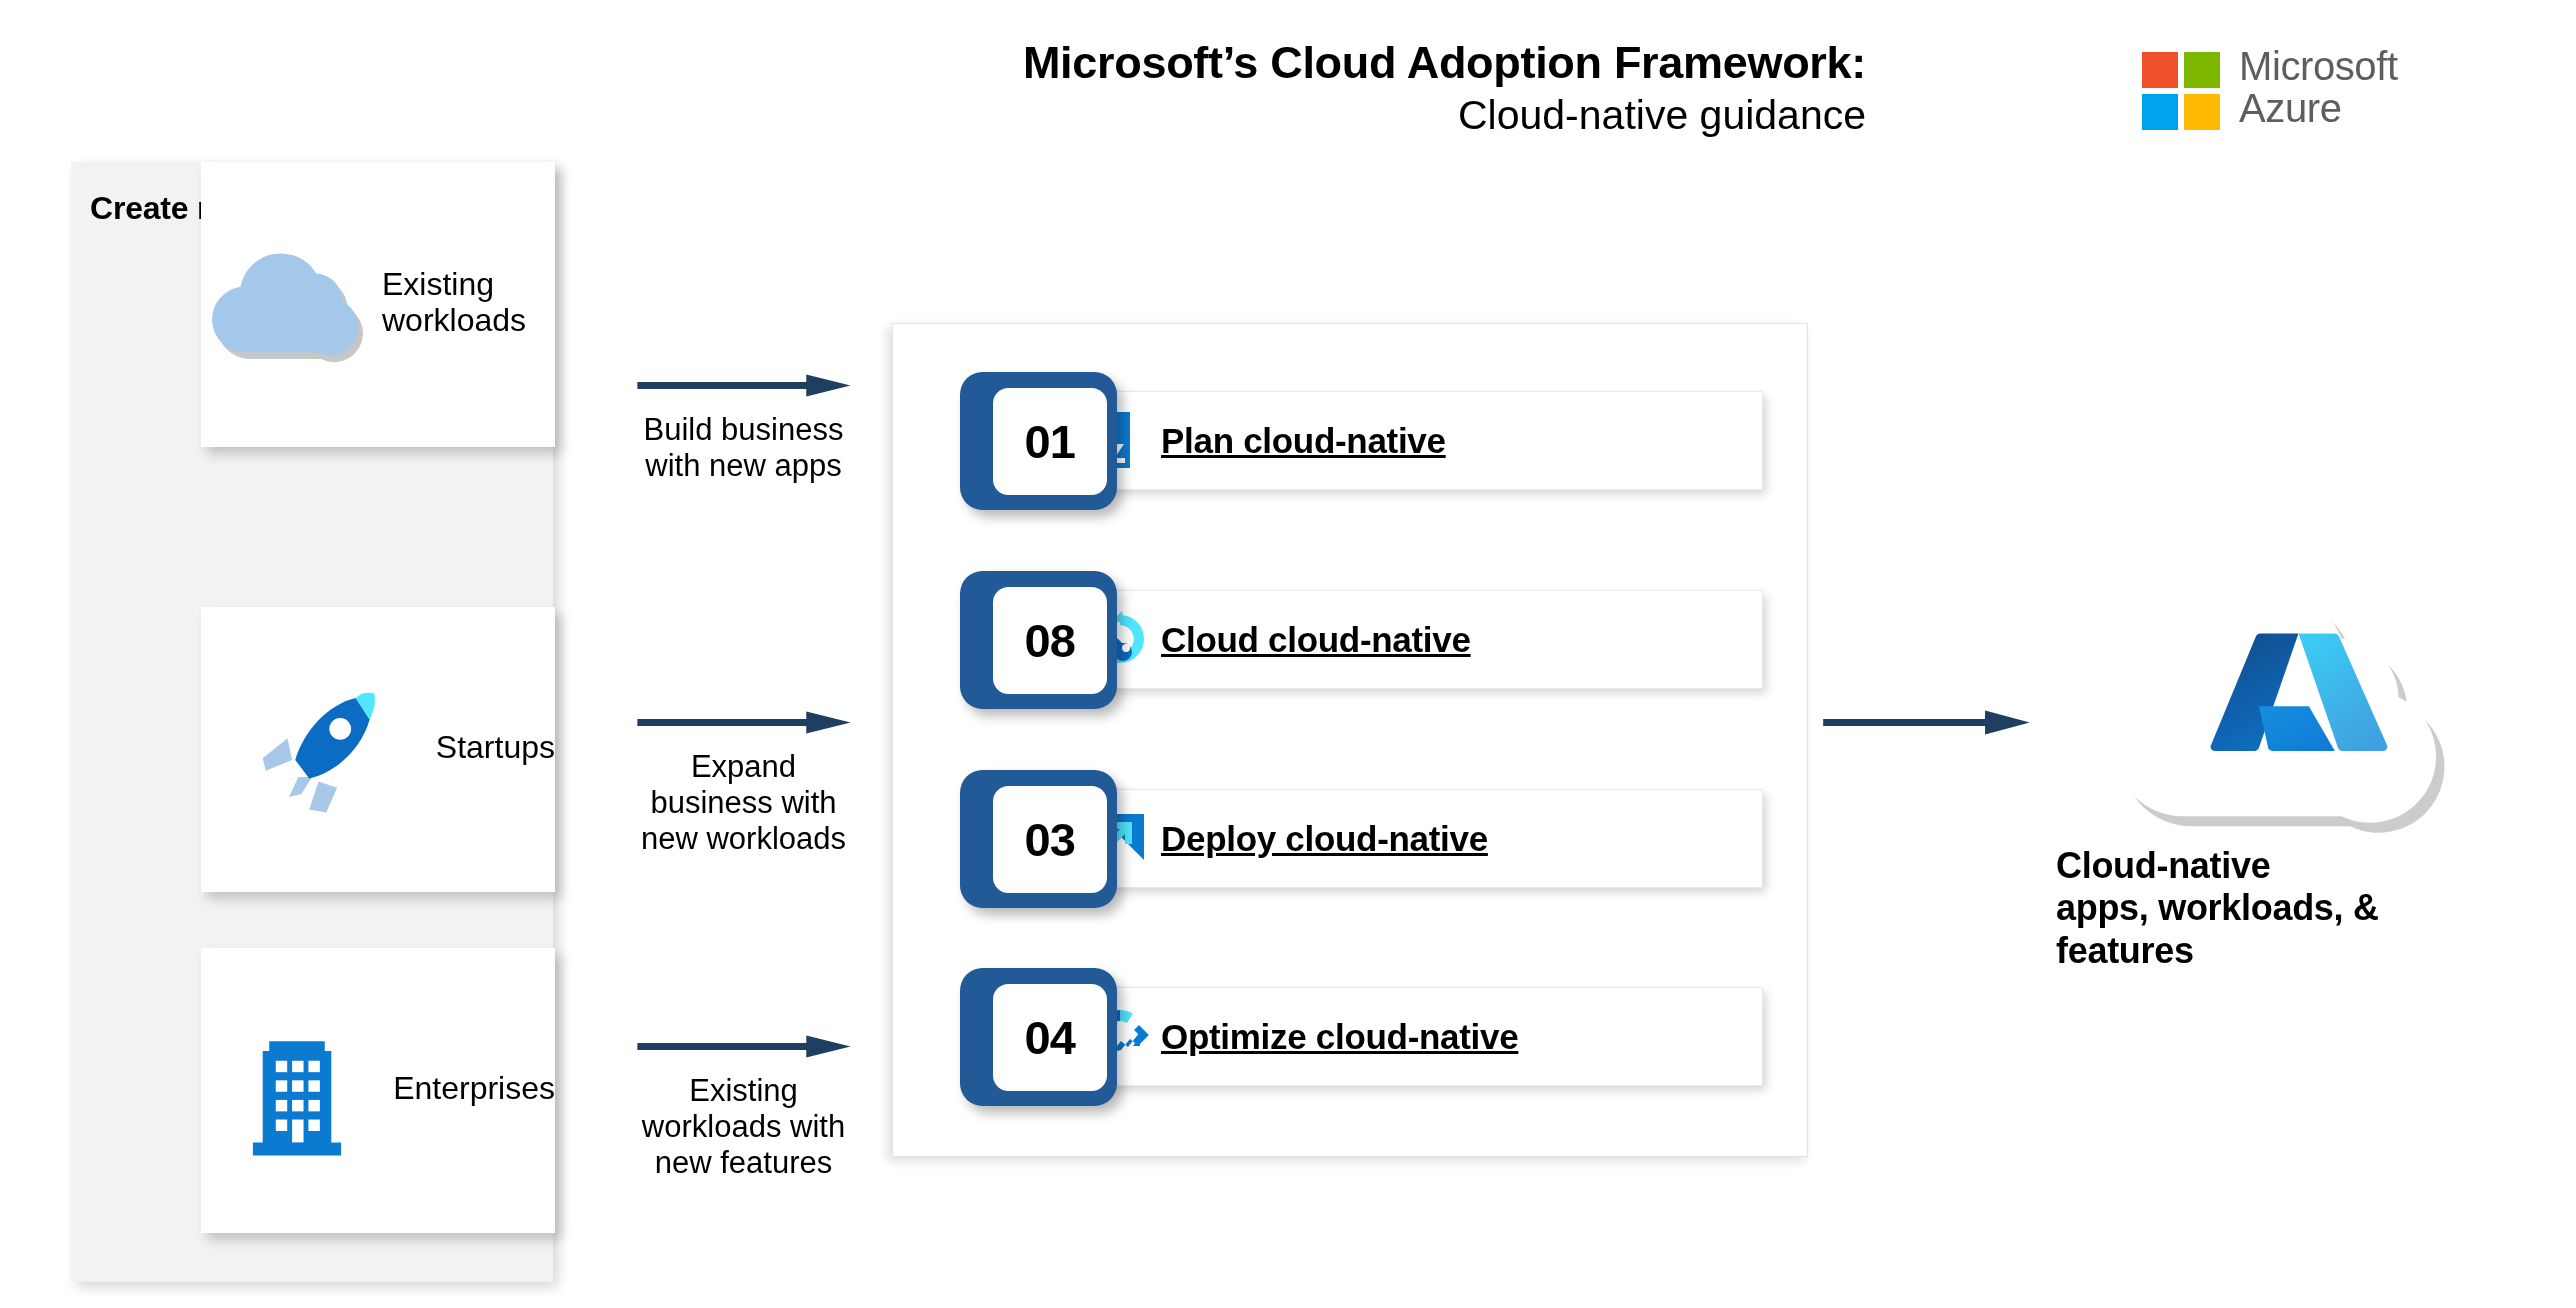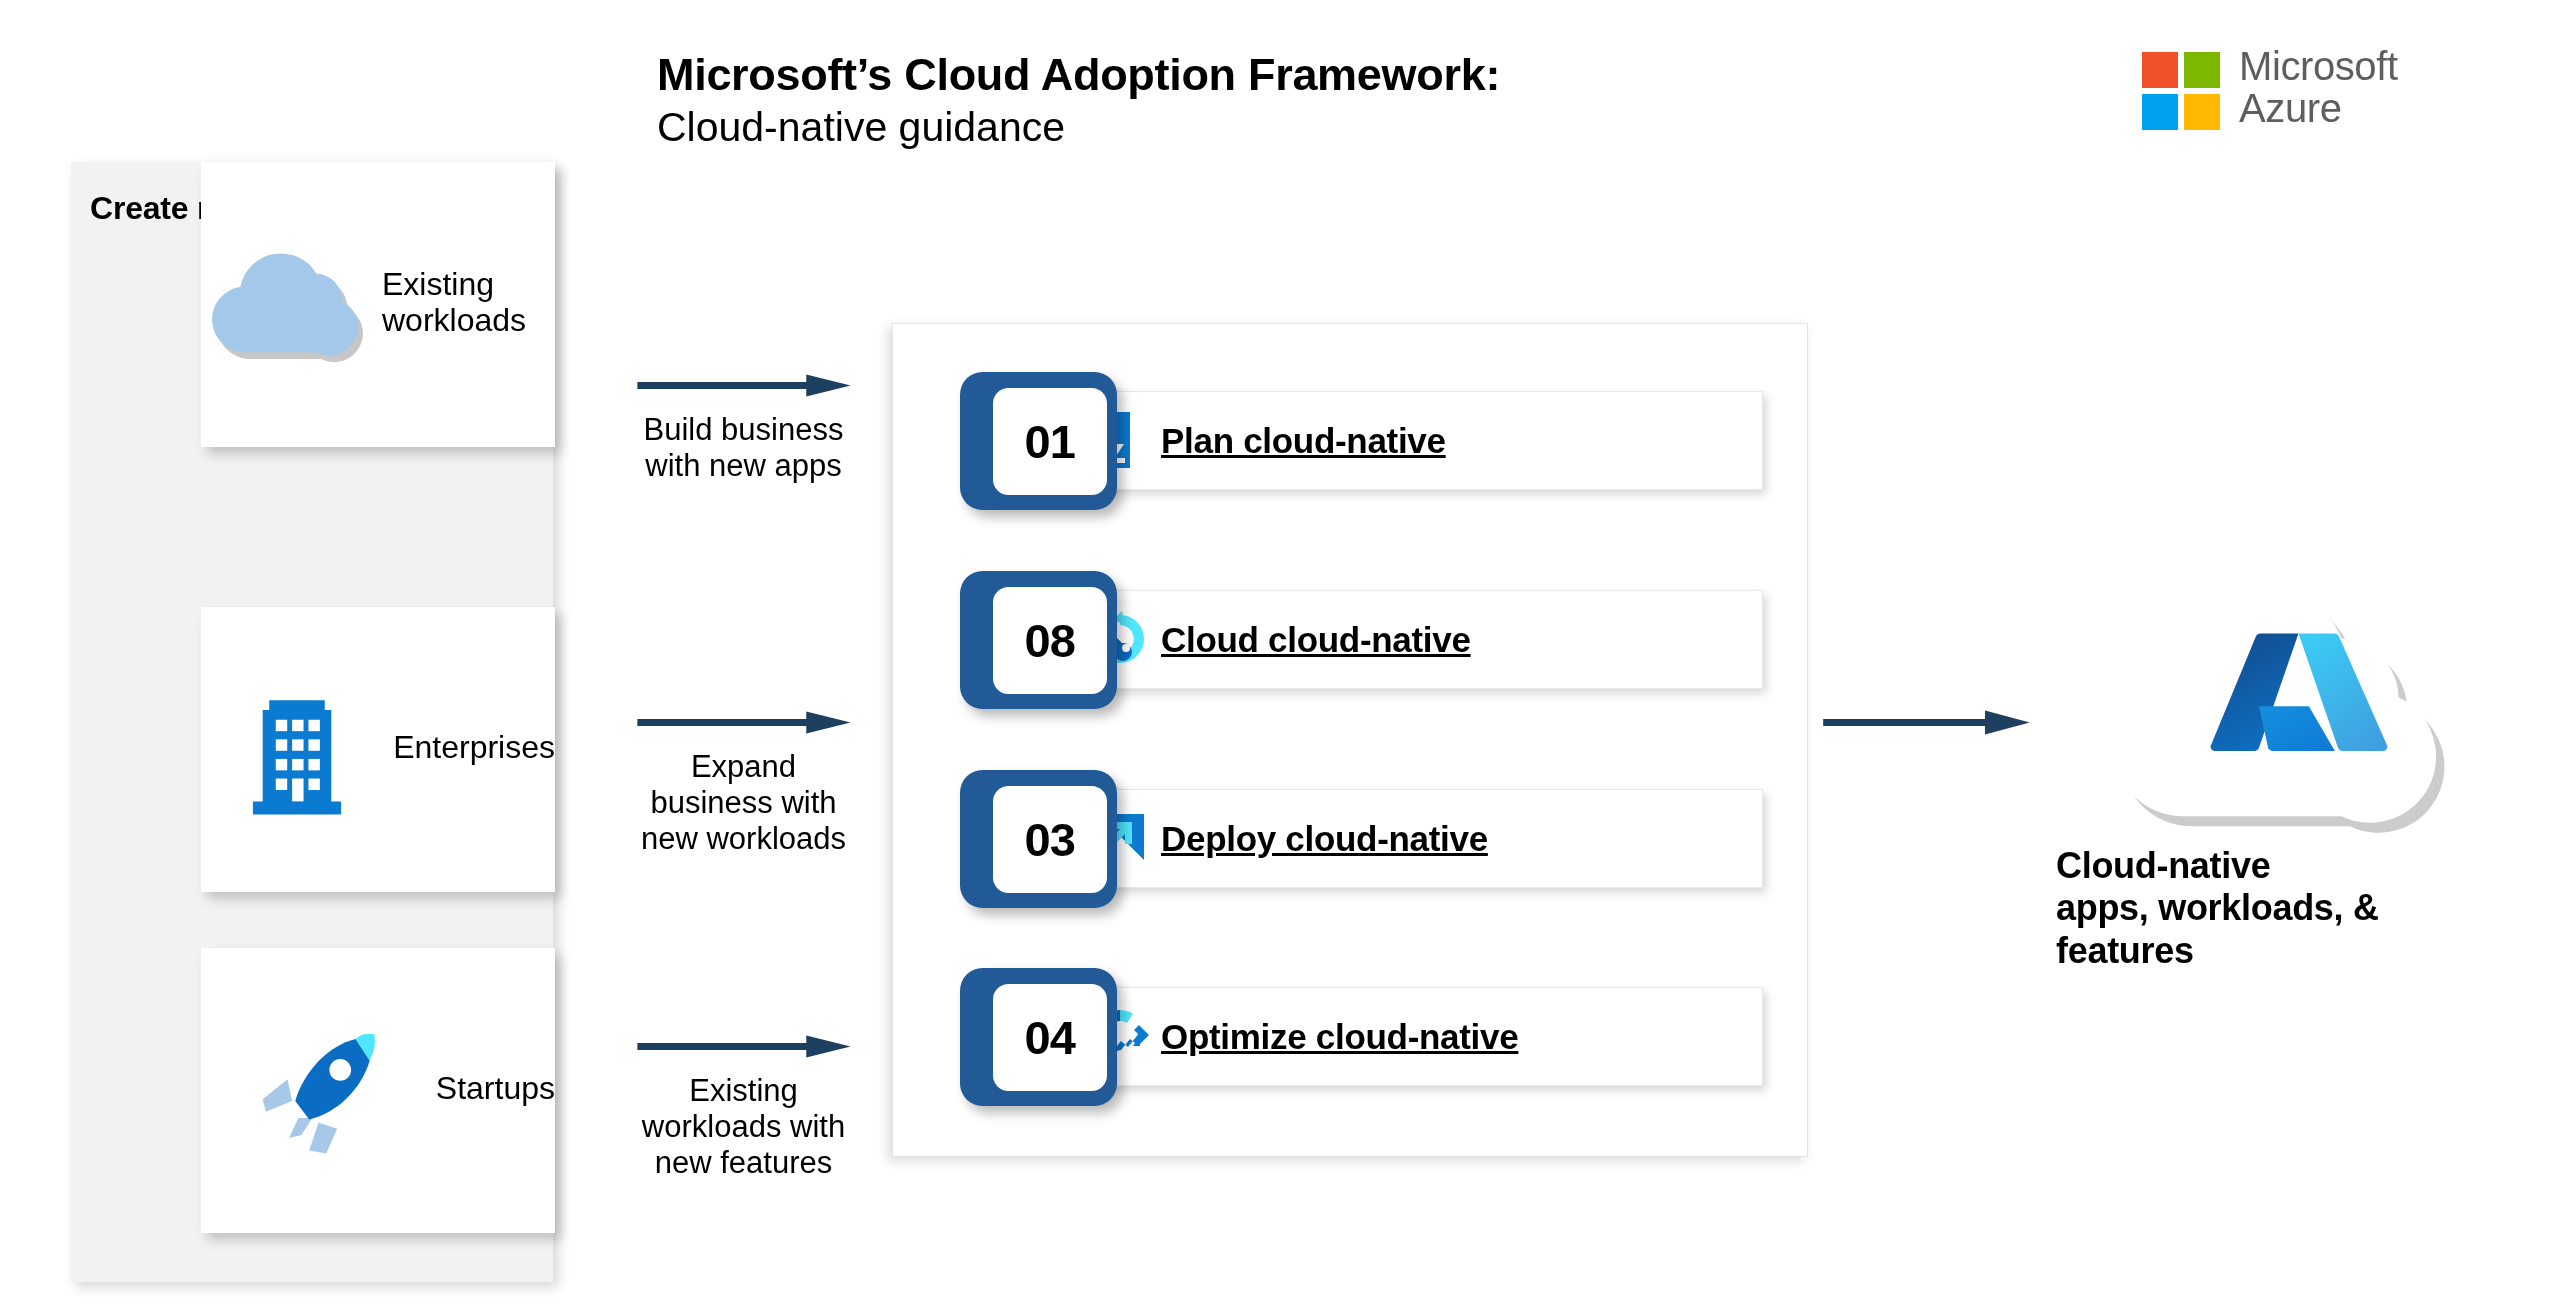--- a/index.html
+++ b/index.html
@@ -7,21 +7,21 @@
     width: 2576px; height: 1309px;
     background: #ffffff;
     font-family: "Liberation Sans", sans-serif;
     overflow: hidden;
   }
   #stage { position: relative; width: 2576px; height: 1309px; }
 
   
   #title-block {
     position: absolute; left: 657px; top: 36px; width: 1209px;
-    text-align: left; color: #000; margin-top: 12px;
+    text-align: right; color: #000;
   }
   #title-line1 { font-size: 45px; font-weight: 700; letter-spacing: -0.3px; line-height: 1.18; }
   #title-line2 { font-size: 41px; font-weight: 400; line-height: 1.28; }
 
   
   #brand { position: absolute; left: 2142px; top: 45px; display: flex; align-items: flex-end; gap: 19px; }
   #brand-squares { display: grid; grid-template-columns: 36px 36px; grid-template-rows: 36px 36px; gap: 6px; }
   .sq { width: 36px; height: 36px; }
   #brand-text { display: flex; flex-direction: column; line-height: 1.06; color: #5e5e5e; }
   #brand-text span { font-size: 40px; font-weight: 400; letter-spacing: -0.4px; }
@@ -119,20 +119,36 @@
       <div class="sq" style="background:#ffb900"></div>
     </div>
     <div id="brand-text">
       <span>Microsoft</span>
       <span>Azure</span>
     </div>
   </div>
 
   <div id="left-panel">
     <div id="left-panel-title">Create new business value</div>
+
+    <div class="persona-card">
+      <div class="persona-art">
+        <svg width="155" height="155" viewBox="0 0 100 100">
+          <g fill="#a8c8ea">
+            <path d="M30 44 L14 57 L16 65 L33 58 Z"></path>
+            <path d="M37 69 L31 82 L39 80 L46 69 Z"></path>
+            <path d="M50 72 L44 90 L55 92 L62 76 Z"></path>
+          </g>
+          <path d="M74 18 C56 22 40 40 35 58 L44 70 C62 66 78 50 83 32 Z" fill="#0b6cc4"></path>
+          <path d="M74 18 L83 32 C86 26 87 21 86 15 C81 14 77 15 74 18 Z" fill="#50e6ff"></path>
+          <circle cx="64" cy="38" r="7" fill="#ffffff"></circle>
+        </svg>
+      </div>
+      <div class="persona-label">Startups</div>
+    </div>
 
     <div class="persona-card">
       <div class="persona-art">
         <svg width="130" height="147" viewBox="0 0 70 90">
           <path d="M18 16 h34 v6 h4 v56 h6 v8 H8 v-8 h6 V22 h4 z" fill="#0b7ad1"></path>
           <g fill="#ffffff">
             <rect x="22" y="28" width="7" height="7"></rect>
               <rect x="32" y="28" width="7" height="7"></rect>
               <rect x="42" y="28" width="7" height="7"></rect>
             <rect x="22" y="40" width="7" height="7"></rect>
@@ -141,36 +157,20 @@
             <rect x="22" y="52" width="7" height="7"></rect>
               <rect x="32" y="52" width="7" height="7"></rect>
               <rect x="42" y="52" width="7" height="7"></rect>
             <rect x="22" y="64" width="7" height="7"></rect>
               <rect x="42" y="64" width="7" height="7"></rect>
             <rect x="32" y="64" width="7" height="14"></rect>
           </g>
         </svg>
       </div>
       <div class="persona-label">Enterprises</div>
-    </div>
-
-    <div class="persona-card">
-      <div class="persona-art">
-        <svg width="155" height="155" viewBox="0 0 100 100">
-          <g fill="#a8c8ea">
-            <path d="M30 44 L14 57 L16 65 L33 58 Z"></path>
-            <path d="M37 69 L31 82 L39 80 L46 69 Z"></path>
-            <path d="M50 72 L44 90 L55 92 L62 76 Z"></path>
-          </g>
-          <path d="M74 18 C56 22 40 40 35 58 L44 70 C62 66 78 50 83 32 Z" fill="#0b6cc4"></path>
-          <path d="M74 18 L83 32 C86 26 87 21 86 15 C81 14 77 15 74 18 Z" fill="#50e6ff"></path>
-          <circle cx="64" cy="38" r="7" fill="#ffffff"></circle>
-        </svg>
-      </div>
-      <div class="persona-label">Startups</div>
     </div>
 
     <div class="persona-card">
       <div class="persona-art">
         <svg width="181" height="130" viewBox="0 0 110 76">
           <g transform="translate(3,4)" opacity="0.22">
             <path d="M26 68 a20 20 0 0 1 -2 -39.8 A25 25 0 0 1 70 20 a17 17 0 0 1 16 17 a16 16 0 0 1 -16 31 z" fill="#000"></path>
           </g>
           <path d="M26 68 a20 20 0 0 1 -2 -39.8 A25 25 0 0 1 70 20 a17 17 0 0 1 16 17 a16 16 0 0 1 -16 31 z" fill="#a4c8ea"></path>
         </svg>

